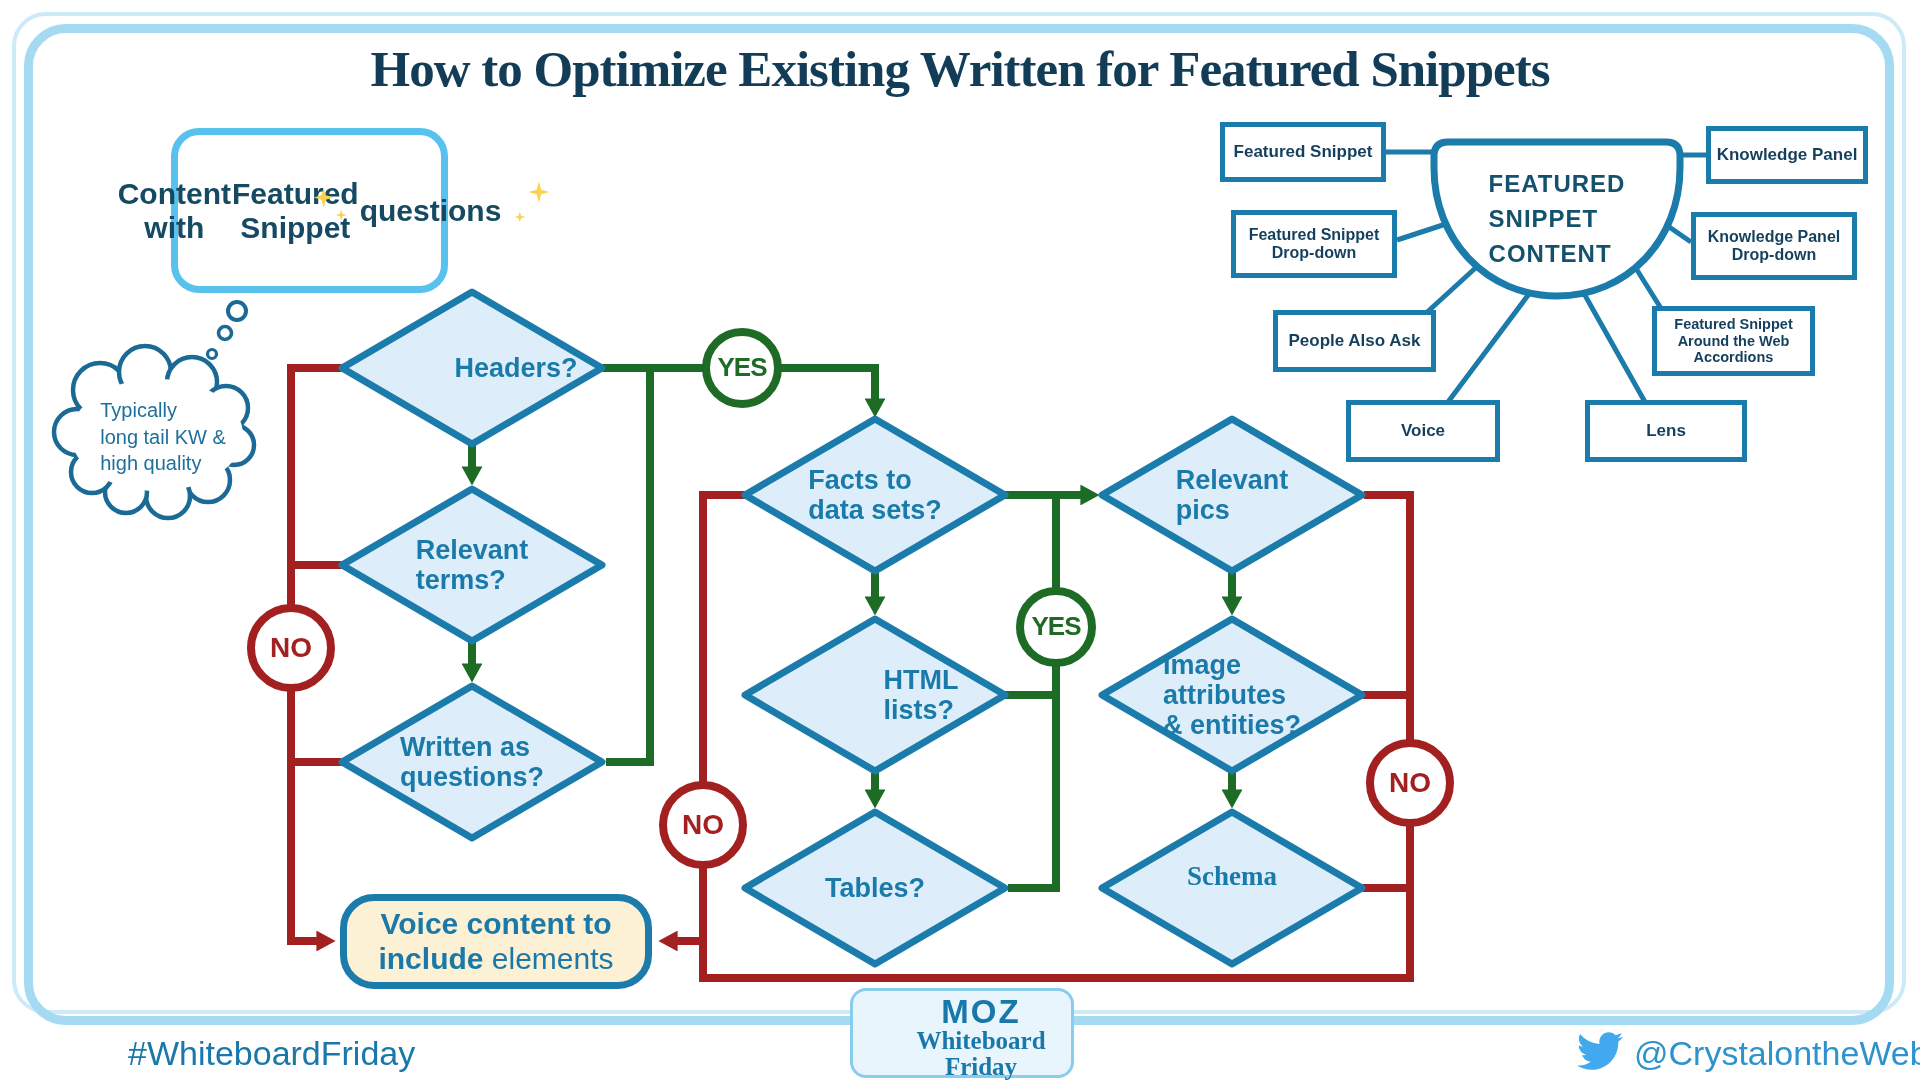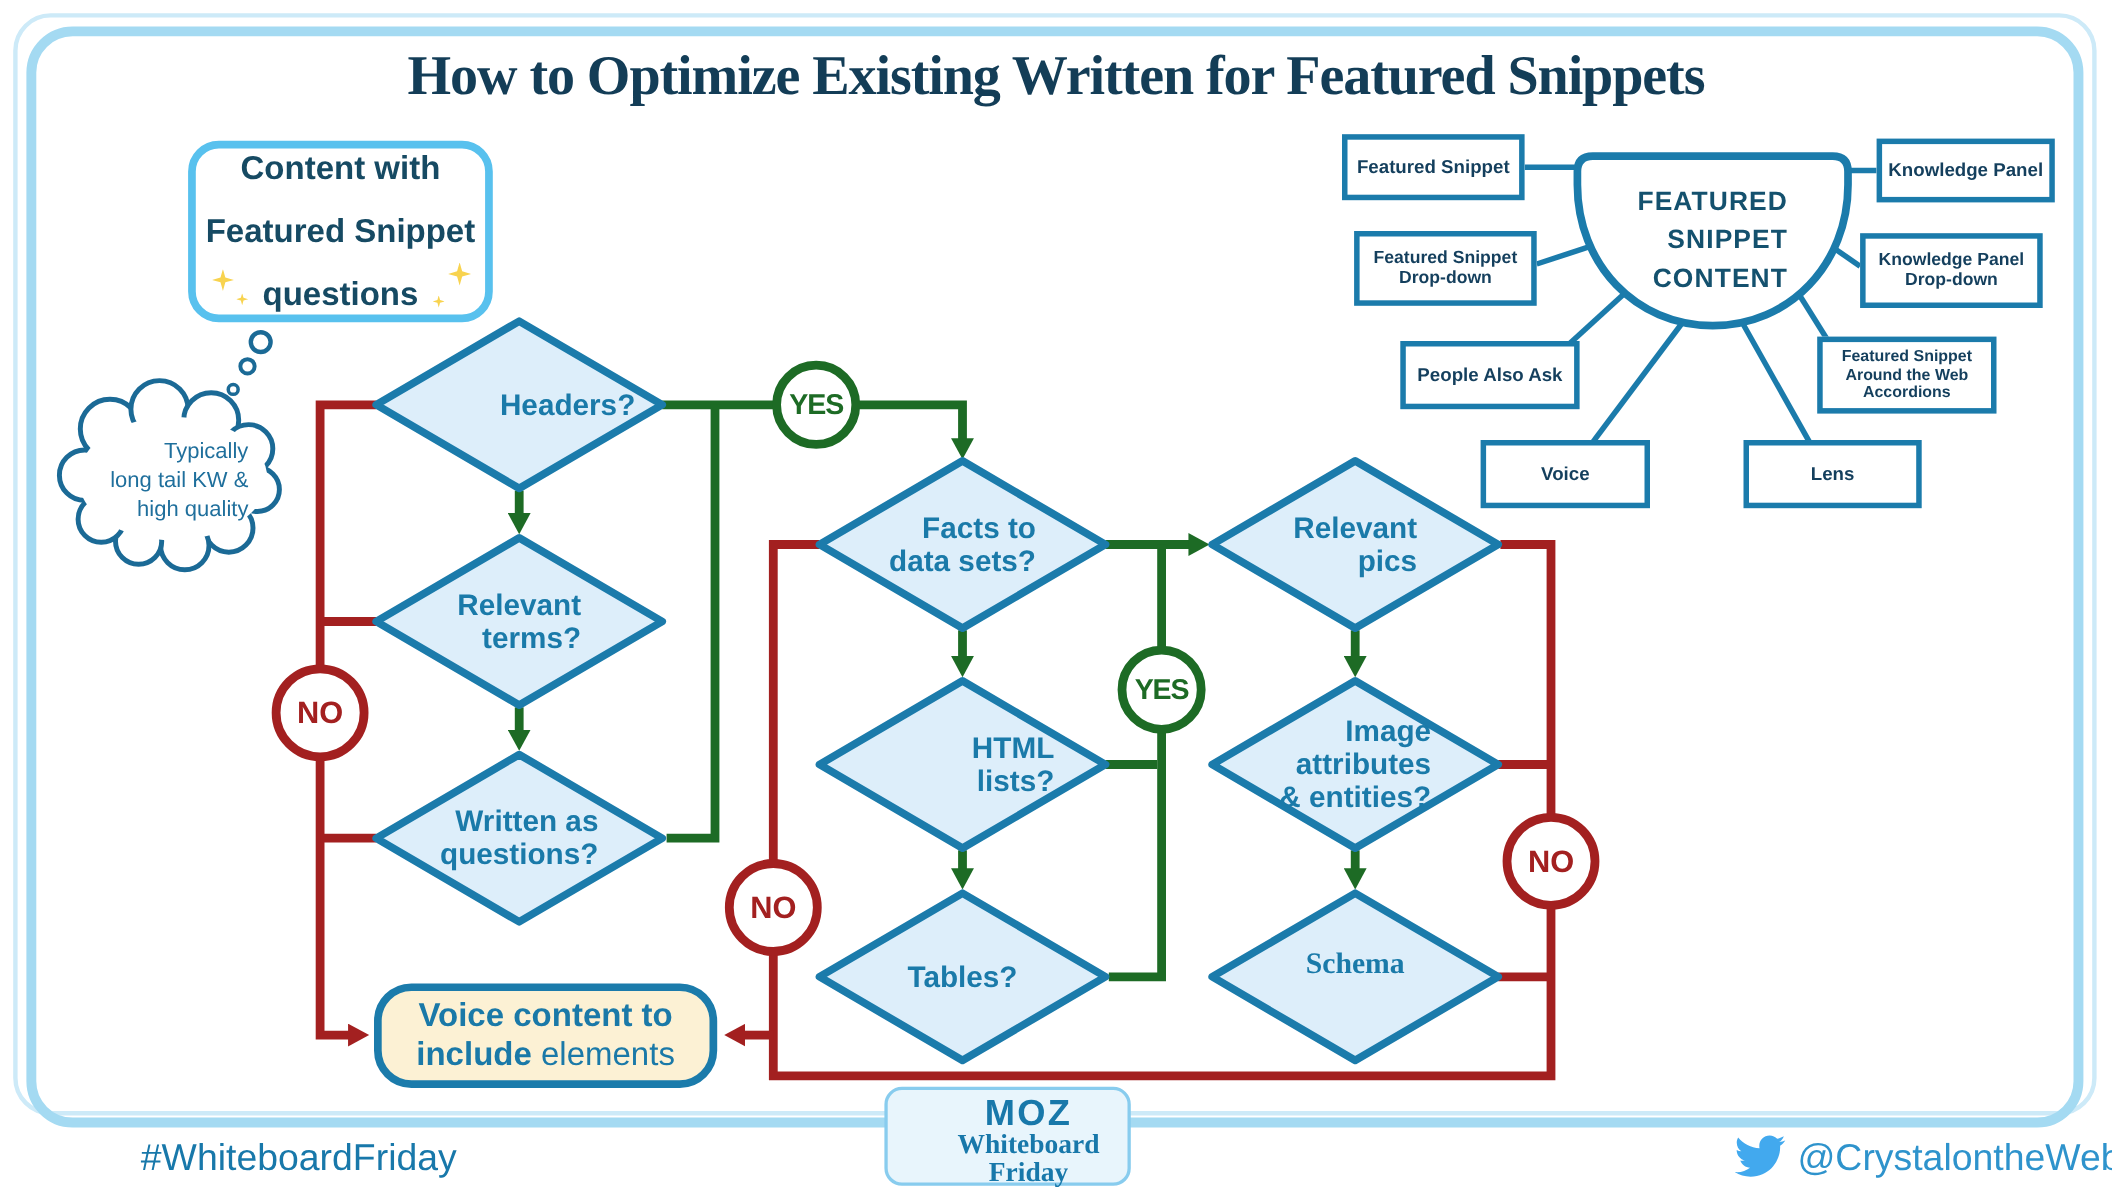--- a/index.html
+++ b/index.html
@@ -14,33 +14,33 @@
                  border:9px solid #a4daf2; border-radius:42px; }
 
   
   .title { left:0; top:40px; width:1920px; text-align:center;
            font-family:"Liberation Serif", serif; font-weight:bold;
            font-size:51px; letter-spacing:-1px; color:#133d57; }
 
   
   .callout { left:171px; top:128px; width:277px; height:165px;
              border:7px solid #58c1ee; border-radius:28px; background:#ffffff;
-             display:flex; flex-direction:column; align-items:center; justify-content:center;
-             gap:23px; color:#164a63; font-weight:bold; font-size:30px; text-align:center; }
+             display:flex; flex-direction:row; align-items:center; justify-content:center;
+             gap:1px; color:#164a63; font-weight:bold; font-size:30px; text-align:center; }
   .potential-wrap { position:relative; display:inline-block; }
   .sparkle { position:absolute; background:#f8d34f;
              clip-path:polygon(50% 0%,61% 39%,100% 50%,61% 61%,50% 100%,39% 61%,0% 50%,39% 39%); }
   .sp1 { width:20px; height:20px; left:-46px; top:-6px; }
   .sp2 { width:11px; height:11px; left:-24px; top:16px; }
   .sp3 { width:11px; height:11px; right:-24px; top:18px; }
   .sp4 { width:21px; height:21px; right:-48px; top:-12px; }
 
   
   .lbl { position:absolute; transform:translate(-50%,-50%); white-space:pre-line;
-         text-align:right; line-height:1.12; }
+         text-align:left; line-height:1.12; }
   .dlabel { color:#1a7aa9; font-weight:bold; font-size:27px; }
   .yes { color:#1d6b25; font-weight:bold; font-size:26px; letter-spacing:-1px; }
   .no  { color:#a32020; font-weight:bold; font-size:28px; }
   .cloud-text { left:163px; top:437px; color:#1f6f9c; font-size:20px; line-height:1.33; }
 
   .lbl-headers  { left:472px;  top:368px;margin-left:44px; }
   .lbl-terms    { left:472px;  top:565px; }
   .lbl-written  { left:472px;  top:762px; }
   .lbl-facts    { left:875px;  top:495px; }
   .lbl-html     { left:875px;  top:695px;margin-left:46px; }
@@ -74,21 +74,21 @@
   .mb-voice { left:1346px; top:400px; width:154px; height:62px; font-size:17px; }
   .mb-lens  { left:1585px; top:400px; width:162px; height:62px; font-size:17px; }
   .mini-center { left:1557px; top:219px; color:#14516e; font-weight:bold;
                  font-size:24px; letter-spacing:1px; line-height:1.45; }
 
   
   .hashtag { left:128px; top:1034px; font-size:34px; color:#1878aa; }
   .handle  { left:1634px; top:1034px; font-size:34px; color:#2e93cc; }
   .bird    { left:1576px; top:1028px; width:48px; height:46px; }
 
-  .moz-badge { left:804px; top:988px; width:224px; height:90px; background:#e8f5fc;
+  .moz-badge { left:850px; top:988px; width:224px; height:90px; background:#e8f5fc;
                border:3px solid #88ccee; border-radius:16px; text-align:center;
                display:flex; flex-direction:column; align-items:center; padding-top:4px;padding-left:38px; }
   .moz-word  { font-size:33px; font-weight:bold; letter-spacing:2px; color:#1878aa; line-height:1.0; }
   .moz-sub   { font-family:"Liberation Serif", serif; font-size:25px; color:#1878aa;
                font-weight:bold; line-height:1.05; }
 </style>
 </head>
 <body>
 
 <div class="abs frame-outer"></div>

